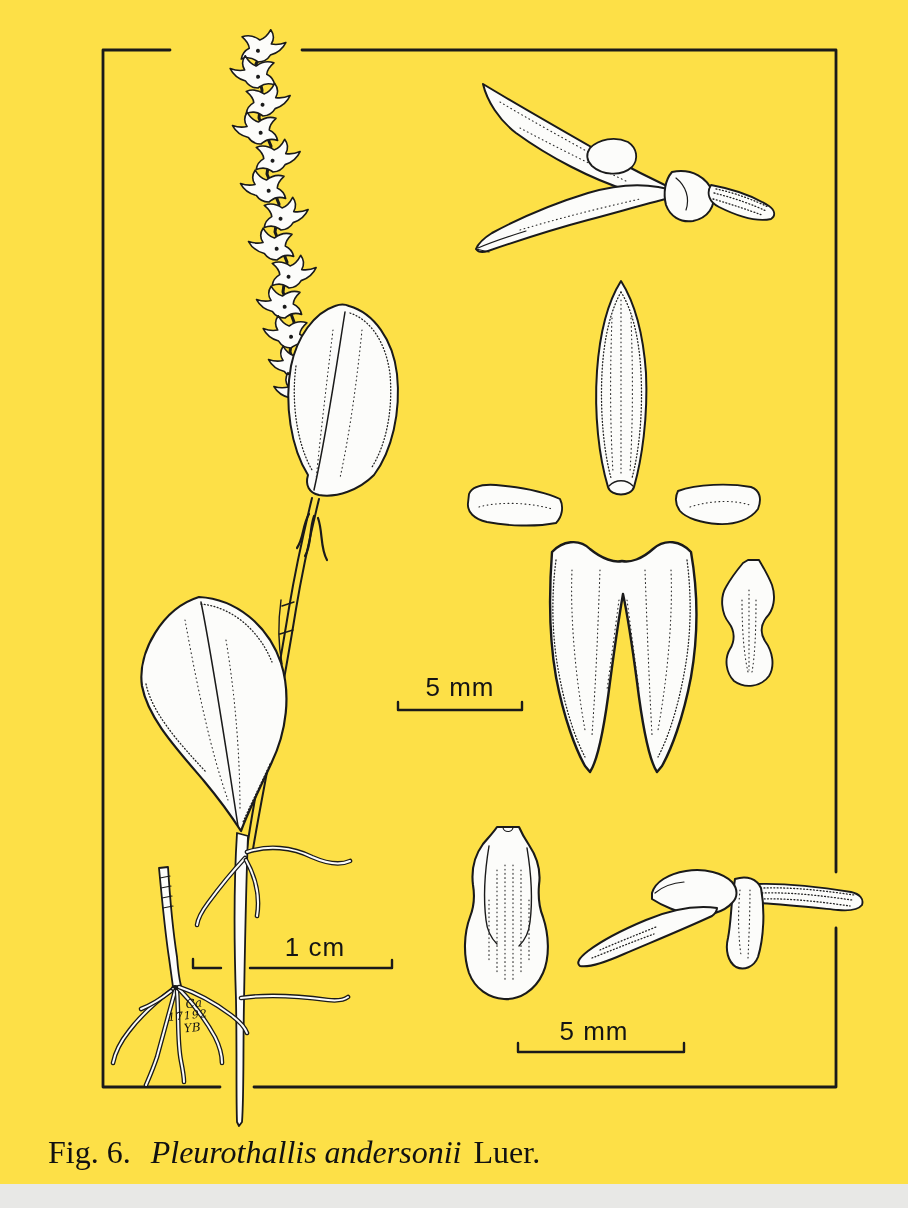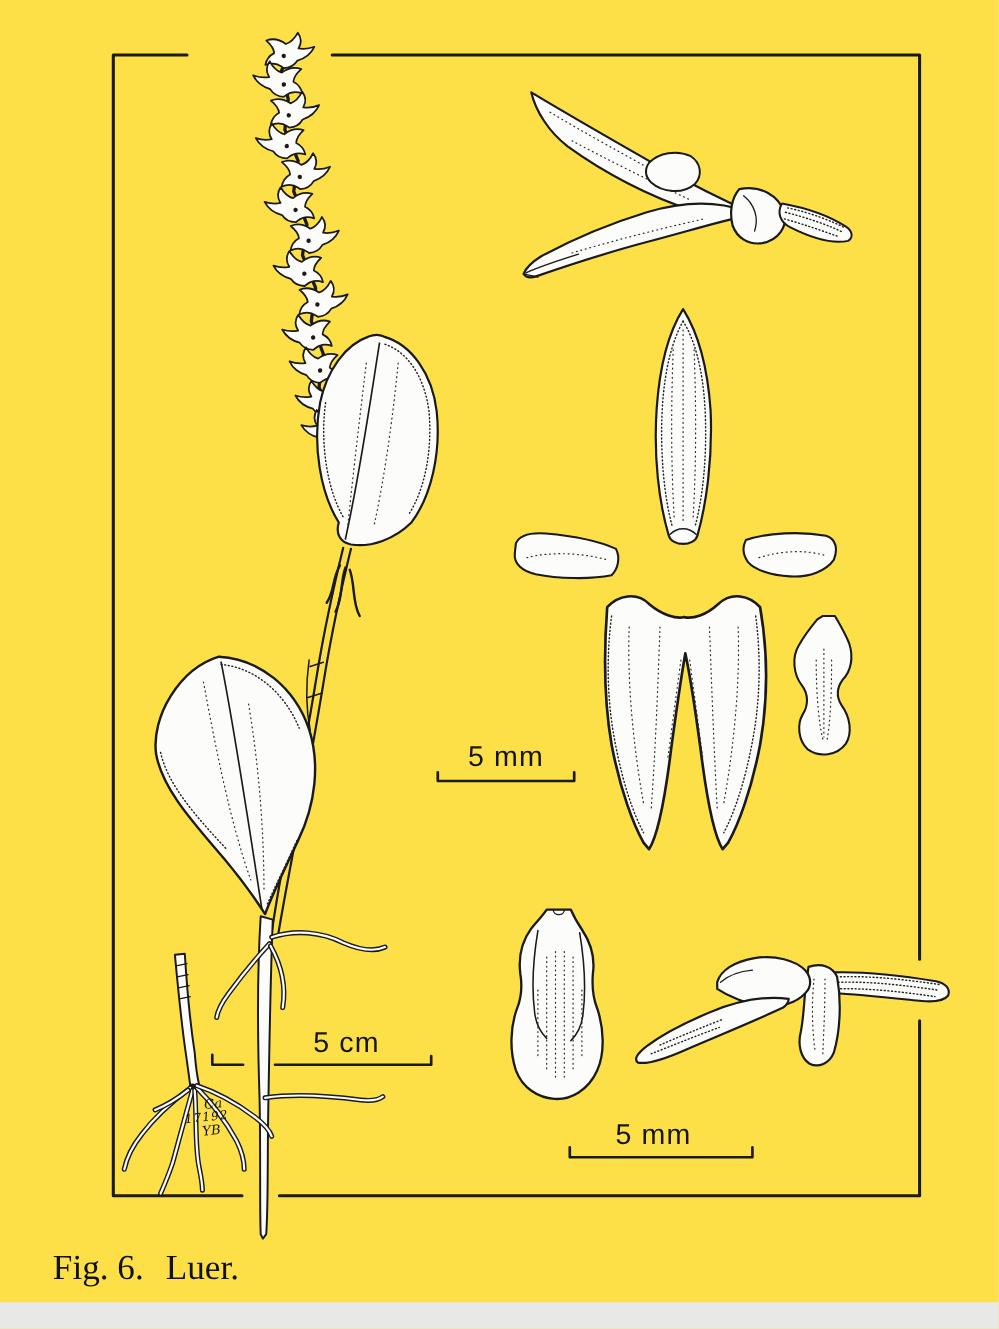--- a/index.html
+++ b/index.html
@@ -261,28 +261,29 @@
     <g>
       <path class="ink" stroke-width="2.4" d="M193,959 L193,968 L221,968 M250,968 L392,968 L392,960"></path>
     </g>
     <g>
       <path class="ink" stroke-width="2.4" d="M518,1043 L518,1052 L684,1052 L684,1043"></path>
     </g>
   </svg>
 
   <div class="scale-label" style="left:396px;top:672px;width:128px;">5 mm</div>
 
-  <div class="scale-label" style="left:255px;top:932px;width:120px;">5 cm</div>
+  <div class="scale-label" style="left:255px;top:932px;width:120px;">1 cm</div>
 
   <div class="scale-label" style="left:534px;top:1016px;width:120px;">5 mm</div>
 
   <div class="annotation">
     <span class="a1">Ca</span>
     <span class="a2">17192</span>
     <span class="a3">YB</span>
   </div>
 
   <div class="caption">
     <span class="fig-label">Fig. 6.</span>
+    <span class="species">Pleurothallis andersonii</span>
     <span class="author">Luer.</span>
   </div>
 
 </div>
 
 </body></html>

